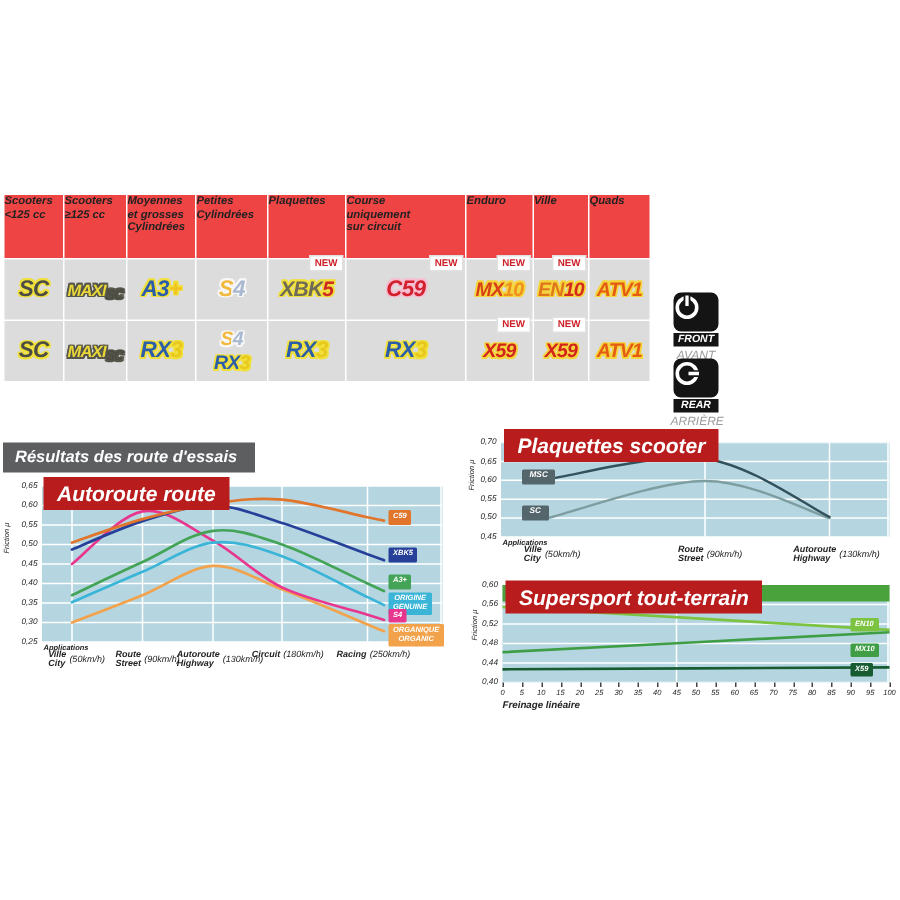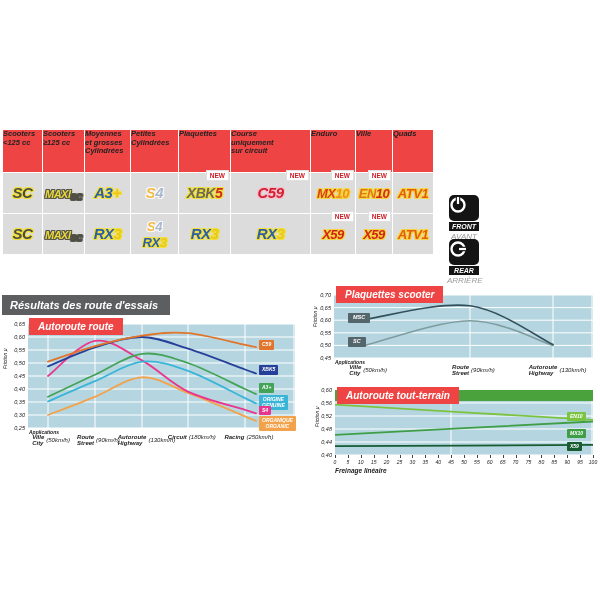--- a/index.html
+++ b/index.html
@@ -27,22 +27,22 @@
   .fr-item { width:34px; text-align:center; }
   .disc { width:30px; height:26px; background:#141414; border-radius:5px; margin:0 auto;
           display:flex; align-items:center; justify-content:center; }
   .fr-label { margin:1px auto 0; background:#141414; color:#fff; font-size:7px; font-weight:bold;
               width:30px; padding:1px 0; line-height:7px; }
   .fr-sub { color:#9b9b9b; font-size:8px; margin-top:1px; }
 
   
   .results-title { left:2px; top:295px; background:#5d5e60; color:#fff; font-weight:bold;
                    font-size:11px; padding:4px 12px 4px 8px; }
-  .chart .title { position:absolute; background:#ef4444; color:#fff; font-weight:bold;
-                  font-size:10px; padding:3px 9px; z-index:6; white-space:nowrap; }
+  .chart .title { position:absolute; background:#b91c1c; color:#fff; font-weight:bold;
+                  font-size:14px; padding:3px 9px; z-index:6; white-space:nowrap; }
 
   
   .plot  { position:absolute; background:#b5d6e0; }
   .band  { position:absolute; background:#4aa23c; z-index:2; }
   .ytick { position:absolute; font-size:5.5px; line-height:6px; color:#222; text-align:right; }
   .ylab  { position:absolute; font-size:5px; color:#222; transform:rotate(-90deg);
            transform-origin:0 0; white-space:nowrap; }
   .serieslabel { position:absolute; color:#fff; font-weight:bold; font-size:5px; line-height:5.5px;
                  padding:2px 3px; border-radius:1px; white-space:nowrap; z-index:5; text-align:center; }
   .cat  { position:absolute; display:flex; align-items:center; gap:2px; font-size:6px;
@@ -335,21 +335,21 @@
       </div>
       <div class="cat" style="left: 241px; top: 79px;">
         <span class="names">
           <span>Autoroute</span>
           <span>Highway</span>
         </span>
         <span class="speed">(130km/h)</span>
       </div>
     </div>
   <div id="chart-tt" class="chart abs" style="left:312px;top:385px;width:288px;height:105px;">
-      <div class="title" style="left: 25px; top: 2px;">Autoroute tout-terrain</div>
+      <div class="title" style="left: 25px; top: 2px;">Supersport tout-terrain</div>
       <div class="ylab" style="left: 2px; top: 42px;">Friction μ</div>
       <div class="ytick" style="left: 1px; top: 2px; width: 19px;">0,60</div>
       <div class="ytick" style="left: 1px; top: 15px; width: 19px;">0,56</div>
       <div class="ytick" style="left: 1px; top: 28px; width: 19px;">0,52</div>
       <div class="ytick" style="left: 1px; top: 41px; width: 19px;">0,48</div>
       <div class="ytick" style="left: 1px; top: 54px; width: 19px;">0,44</div>
       <div class="ytick" style="left: 1px; top: 67px; width: 19px;">0,40</div>
       <div class="plot" style="left: 23px; top: 5px; width: 258px; height: 65px;">
         <svg width="258" height="65">
           <line x1="0" y1="0.0" x2="258" y2="0.0" stroke="#fff" stroke-width="1"></line>

